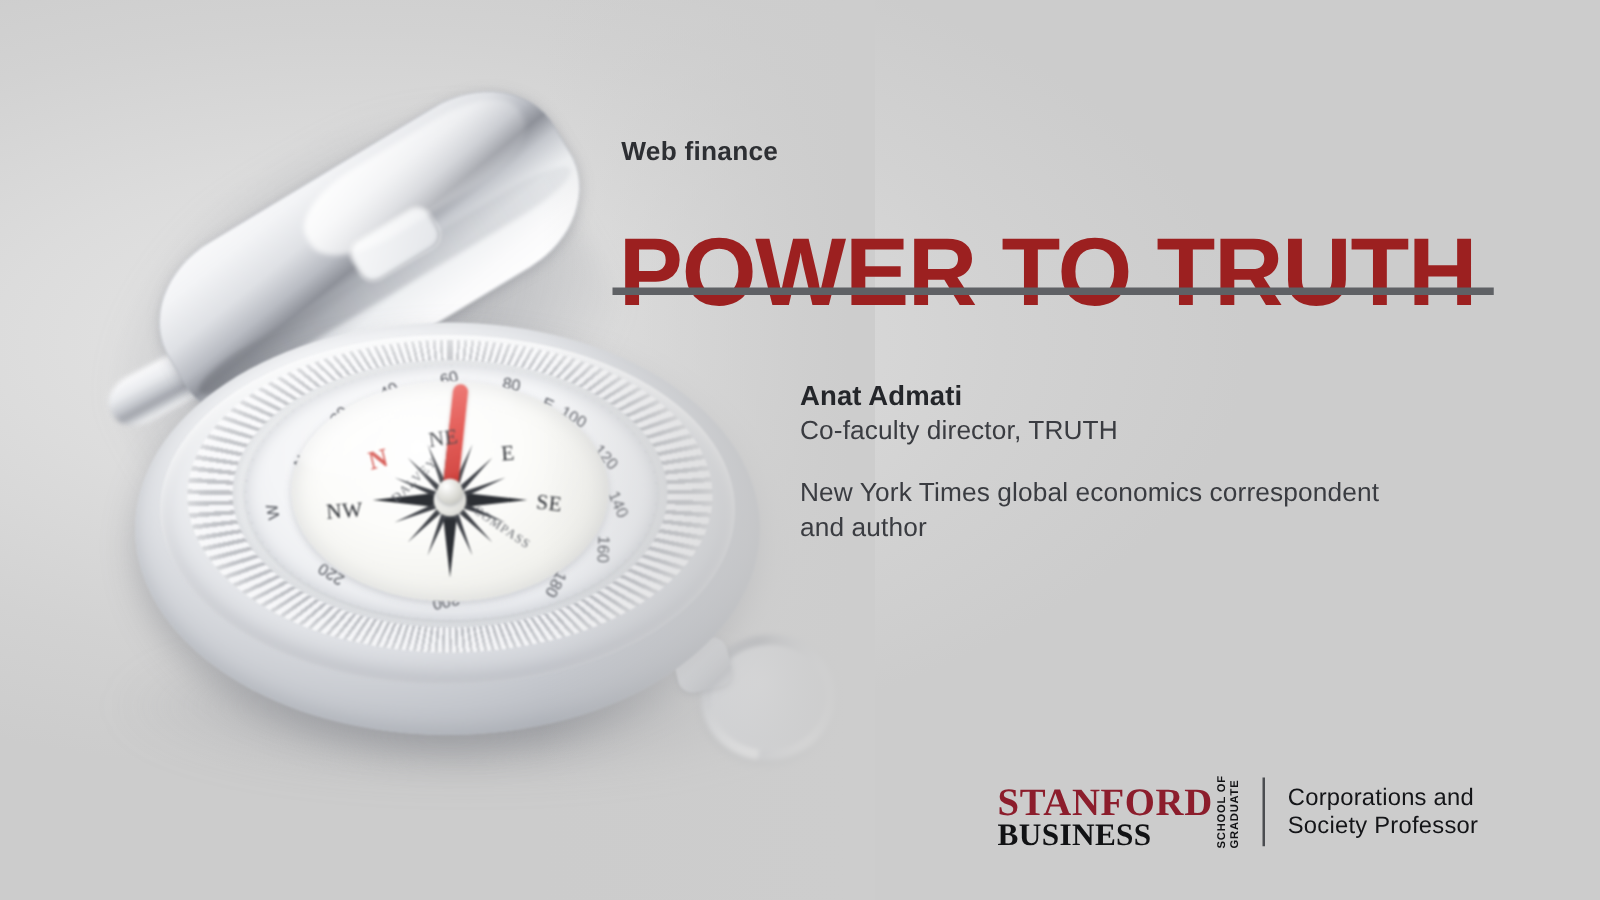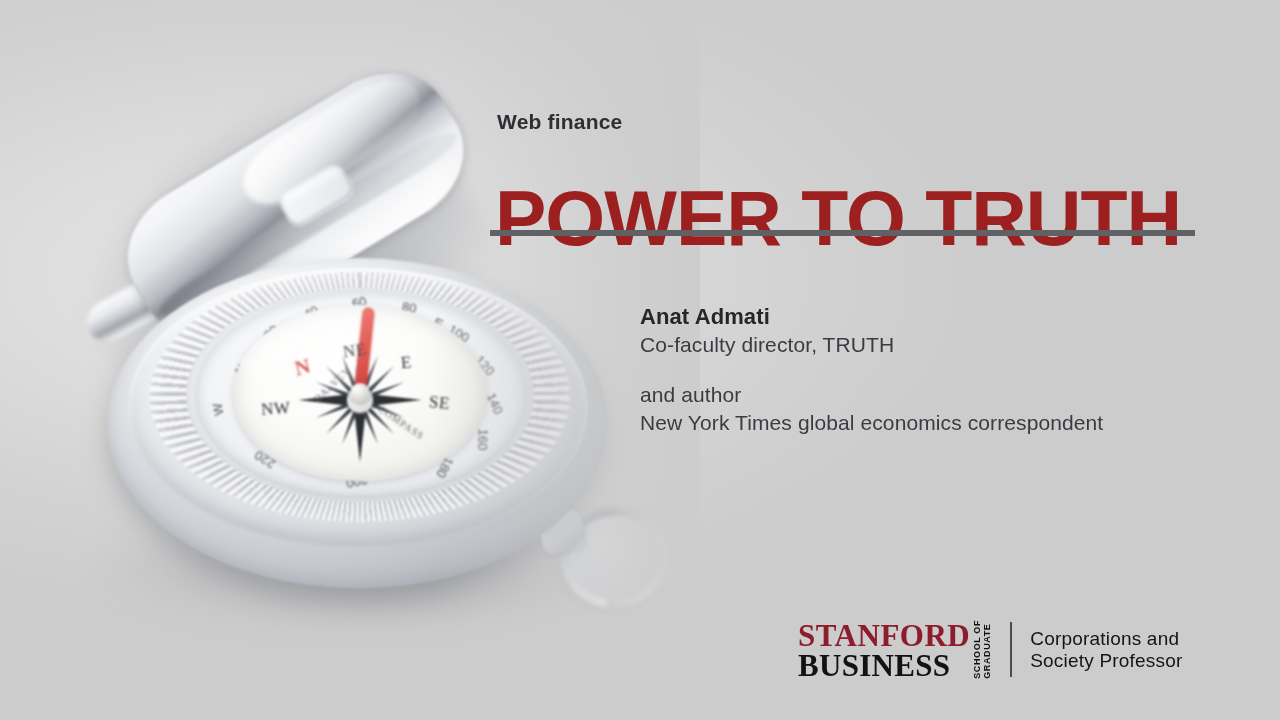--- a/index.html
+++ b/index.html
@@ -377,21 +377,21 @@
   }
   .gsb-stanford {
     font-family:"Liberation Serif", serif;
     font-size:31px;
     font-weight:bold;
     color:#8c1d2c;
     letter-spacing:.5px;
   }
   .gsb-business {
     font-family:"Liberation Serif", serif;
-    font-size:31px;
+    font-size:25px;
     font-weight:bold;
     color:#111214;
     letter-spacing:.3px;
   }
   .gsb-vertical {
     display:flex;
     flex-direction:row-reverse;
     gap:1px;
     align-self:flex-end;
     margin-bottom:2px;
@@ -515,22 +515,22 @@
   <div class="title-rule"></div>
 
   <div class="speakers">
 
     <div class="speaker">
       <div class="speaker-name">Anat Admati</div>
       <div class="speaker-line">Co-faculty director, TRUTH</div>
     </div>
 
     <div class="speaker">
+      <div class="speaker-line">New York Times global economics correspondent</div>
       <div class="speaker-line">and author</div>
-      <div class="speaker-line">New York Times global economics correspondent</div>
     </div>
 
   </div>
 
   <div class="logo-lockup">
 
     <div class="gsb">
       <div class="gsb-words">
         <div class="gsb-stanford">STANFORD</div>
         <div class="gsb-business">BUSINESS</div>

